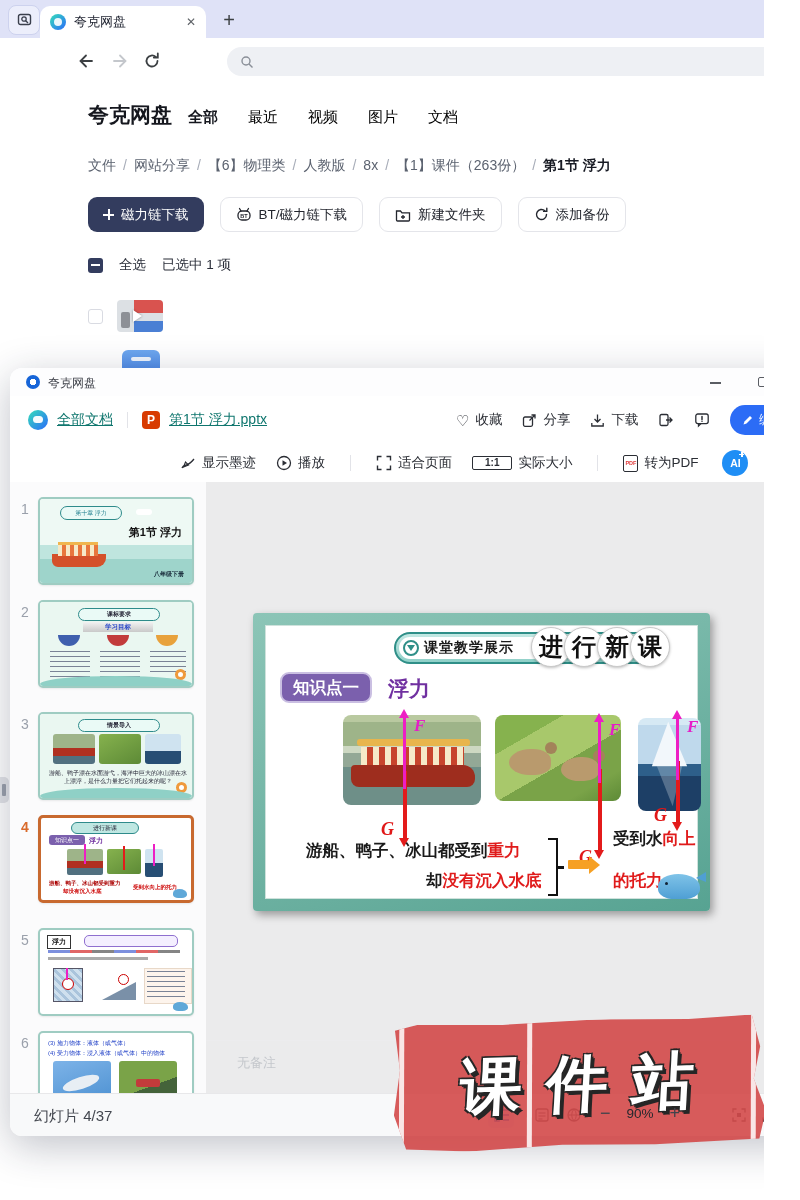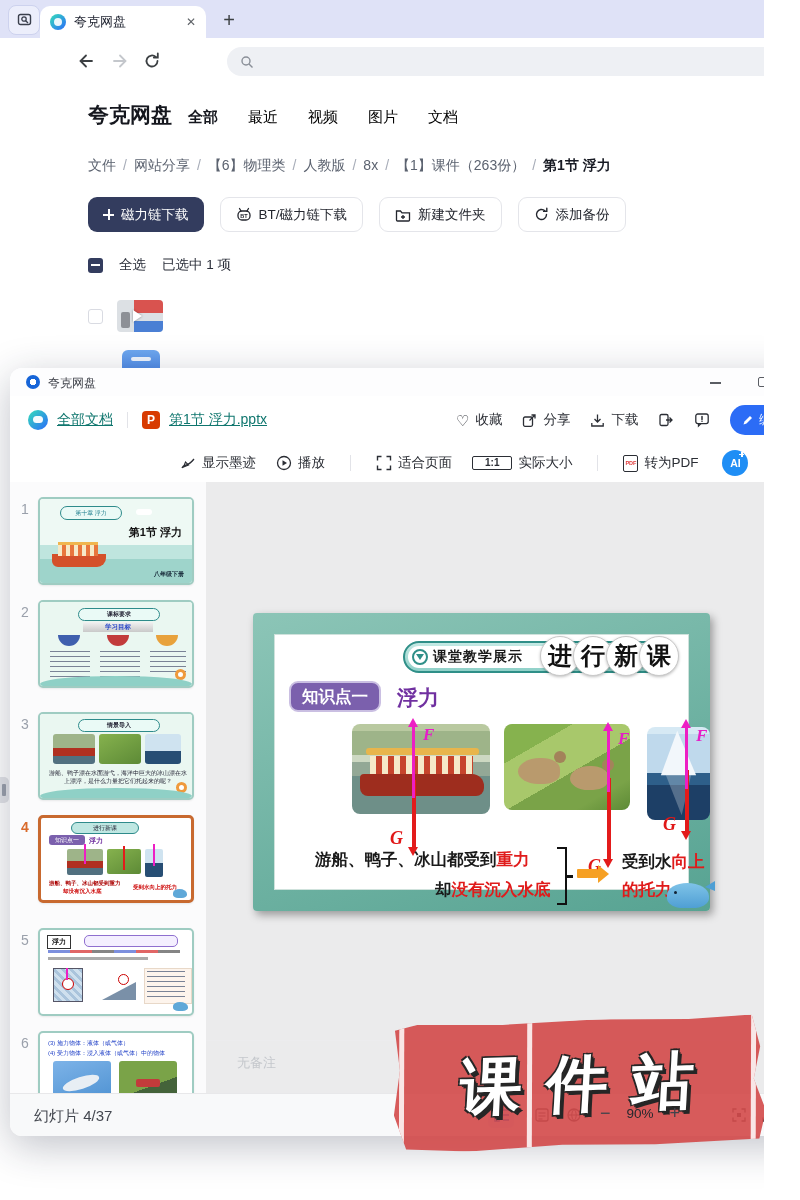--- a/index.html
+++ b/index.html
@@ -102,21 +102,21 @@
   .tcard{position:absolute;left:28px;width:156px;height:88px;border-radius:5px;background:#fff;
          border:2px solid #9fccc2;overflow:hidden;box-shadow:0 1px 2px rgba(0,0,0,.08);box-sizing:border-box;}
   .tcard.sel{border:3px solid #c8692f;}
   .mini-pill{position:absolute;border:1px solid #2e8b8b;background:#eafaf6;border-radius:8px;
              font-size:6px;color:#223;display:flex;align-items:center;justify-content:center;white-space:nowrap;}
   .stripes{background:repeating-linear-gradient(180deg,#7a8396 0 1px,transparent 1px 5px);}
   .buoy{position:absolute;width:11px;height:11px;border-radius:50%;border:3px solid #ef9a3c;box-sizing:border-box;background:#fff;}
   .wave{position:absolute;left:0;right:0;bottom:0;height:10px;background:#8fd0c6;border-radius:50% 50% 0 0/80% 80% 0 0;}
 
   
-  .slide{position:absolute;left:243px;top:245px;width:457px;height:298px;border-radius:4px;padding:21px;box-sizing:border-box;
+  .slide{position:absolute;left:243px;top:245px;width:457px;height:298px;border-radius:4px;padding:12px;box-sizing:border-box;
          background:linear-gradient(160deg,#8cc5b7,#57a392);box-shadow:3px 4px 9px rgba(0,0,0,.35);}
   .slide-in{position:relative;width:100%;height:100%;background:#fff;border:1px solid #cfe2dc;box-sizing:border-box;overflow:visible;}
   .spill{position:absolute;left:128px;top:6px;width:272px;height:32px;border-radius:18px;
          background:linear-gradient(#c4e9e4,#8fd0c8);border:2px solid #2f8f88;box-sizing:border-box;}
   .spill-in{position:absolute;left:3px;top:3px;width:152px;height:22px;background:#fff;border-radius:12px;
             display:flex;align-items:center;gap:5px;padding-left:4px;box-sizing:border-box;}
   .tri-circ{width:16px;height:16px;border-radius:50%;border:2px solid #2f8f88;box-sizing:border-box;
             display:flex;align-items:center;justify-content:center;background:#fff;}
   .tri-circ i{width:0;height:0;border-left:4px solid transparent;border-right:4px solid transparent;border-top:6px solid #2f8f88;}
   .spill-txt{font-size:14px;font-weight:800;color:#1c1c1c;letter-spacing:1px;}
@@ -513,21 +513,21 @@
         <div class="glab" style="left:388px;top:179px;">G</div>
 
         <div class="sline" style="left:40px;top:214px;">
           <span>游船、鸭子、冰山都受到</span><span class="red">重力</span>
         </div>
         <div class="sline" style="left:160px;top:244px;">
           <span>却</span><span class="red">没有沉入水底</span>
         </div>
         <div class="brkt"></div>
         <div class="oarrow"></div>
-        <div class="sline" style="left:347px;top:216px;">
+        <div class="sline" style="left:347px;top:202px;">
           <span>受到水</span><span class="red">向上</span>
         </div>
         <div class="sline red" style="left:347px;top:244px;">的托力</div>
         <div class="whale"></div>
       </div>
     </div>
 
     <div class="notesline"></div>
     <div class="nonotes">无备注</div>
 

